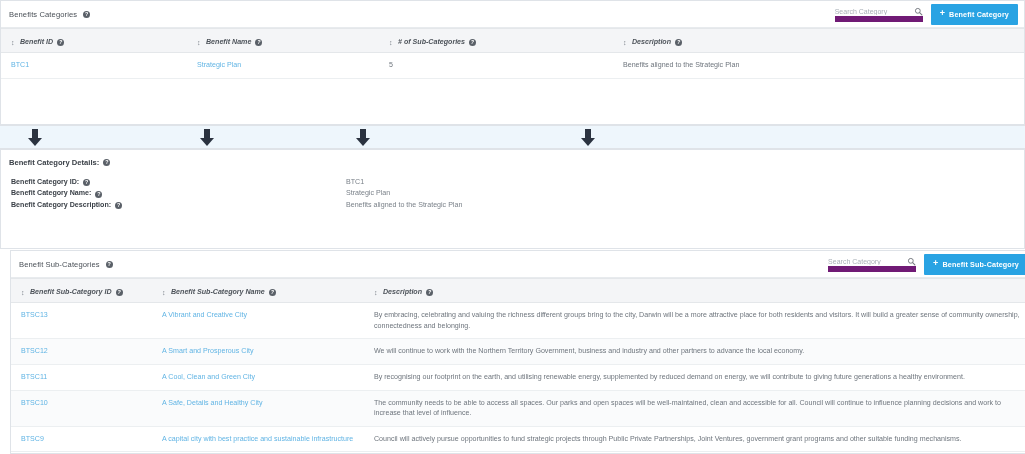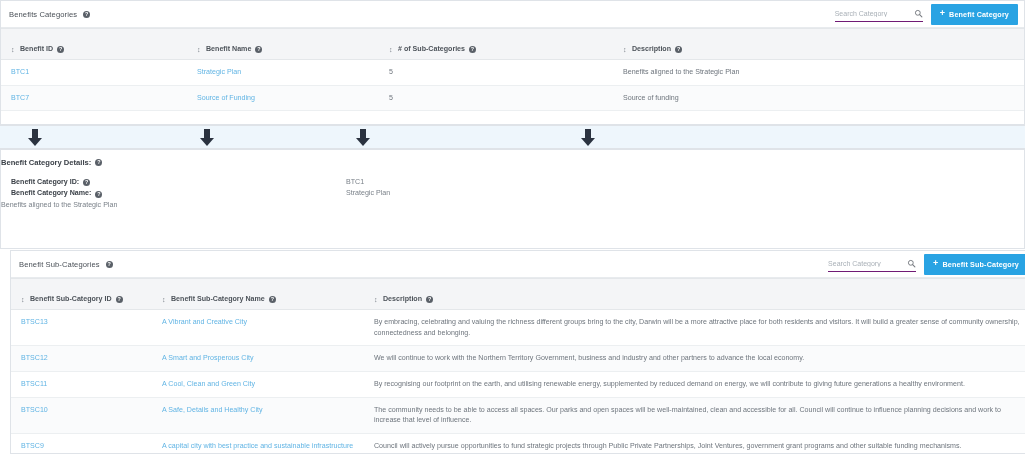--- a/index.html
+++ b/index.html
@@ -30,21 +30,21 @@
   .help{
     display:inline-block;width:7px;height:7px;border-radius:50%;
     background:#5a6068;color:#fff;font-size:5.4px;line-height:7px;
     text-align:center;font-weight:700;vertical-align:middle;
     font-family:"Liberation Sans", sans-serif;
   }
 
   
   .search-wrap{
     display:flex;align-items:center;gap:3px;
-    border-bottom:1px solid #701a75;
+    border-bottom:6px solid #701a75;
     width:88px;height:15px;margin-right:8px;box-sizing:border-box;
   }
   .search-input{
     border:0;outline:0;background:transparent;flex:1;width:100%;
     font-family:"Liberation Sans", sans-serif;font-size:7px;color:#5c636b;
     padding:0;
   }
   .search-input::placeholder{color:#a9b0b7;}
   .search-icon{width:9px;height:9px;flex:none;opacity:.75;}
 
@@ -57,21 +57,21 @@
     font-size:7.2px;font-weight:700;white-space:nowrap;letter-spacing:.15px;
   }
   .plus{font-size:9px;line-height:1;font-weight:700;position:relative;top:-.5px;}
 
   
   table{width:100%;border-collapse:collapse;table-layout:fixed;}
   thead th{
     background:#f4f5f7;
     border-top:1px solid #e4e7ea;border-bottom:1px solid #e4e7ea;
     text-align:left;font-weight:700;font-size:7.1px;color:#4d535a;
-    padding:16px 6px 6px 10px;white-space:nowrap;
+    padding:9px 6px 6px 10px;white-space:nowrap;font-style:italic;
   }
   .th-inner{display:flex;align-items:center;gap:4px;}
   .sort{color:#7b828a;font-size:7px;line-height:1;letter-spacing:-1px;display:inline-block;width:5px;}
   tbody td{
     border-bottom:1px solid #eceff1;
     padding:7px 10px 7px 10px;
     font-size:7.1px;color:#6e757d;vertical-align:top;line-height:1.5;
   }
   tbody tr:nth-child(even){background:#fafbfc;}
   a.link{color:#61b4e4;text-decoration:none;cursor:pointer;}
@@ -80,21 +80,21 @@
   .arrow-strip{
     position:relative;height:24px;background:#eef6fc;
     border-top:1px solid #dfe3e8;border-bottom:1px solid #dfe3e8;
     box-sizing:border-box;
   }
   .arrow{position:absolute;top:3px;width:16px;height:17px;}
 
   
   .details{padding:8px 0 10px 0;}
   .details-title{
-    font-size:7.6px;font-weight:700;color:#3b4148;padding:0 0 0 0;
+    font-size:7.6px;font-weight:700;color:#3b4148;padding:0 0 0 8px;
     display:flex;align-items:center;gap:4px;
   }
   .detail-rows{margin-top:10px;}
   .detail-row{display:flex;font-size:7.1px;line-height:1.62;}
   .detail-label{
     width:345px;padding-left:10px;box-sizing:border-box;
     font-weight:700;color:#3b4148;display:flex;align-items:center;gap:4px;
   }
   .detail-value{color:#7a8189;}
 
@@ -162,26 +162,20 @@
             </span>
           </th>
         </tr>
       </thead>
       <tbody>
         <tr>
           <td><a class="link">BTC1</a></td>
           <td><a class="link">Strategic Plan</a></td>
           <td>5</td>
           <td>Benefits aligned to the Strategic Plan</td>
-        </tr>
-        <tr>
-          <td><a class="link">BTC7</a></td>
-          <td><a class="link">Source of Funding</a></td>
-          <td>5</td>
-          <td>Source of funding</td>
         </tr>
       </tbody>
     </table>
   </div>
 
   <div class="arrow-strip" style="position:absolute;left:0;top:125px;width:1025px;">
     <svg class="arrow" style="left:27px;" viewBox="0 0 16 17">
         <path d="M5 0h6v9h4L8 17 1 9h4z" fill="#2b3340"></path>
       </svg>
     <svg class="arrow" style="left:199px;" viewBox="0 0 16 17">
@@ -210,20 +204,24 @@
         <span class="detail-value">BTC1</span>
       </div>
       <div class="detail-row">
         <span class="detail-label">
           <span>Benefit Category Name:</span>
           <span class="help">?</span>
         </span>
         <span class="detail-value">Strategic Plan</span>
       </div>
       <div class="detail-row">
+        <span class="detail-label">
+          <span>Benefit Category Description:</span>
+          <span class="help">?</span>
+        </span>
         <span class="detail-value">Benefits aligned to the Strategic Plan</span>
       </div>
     </div>
   </div>
 
   <div class="panel" style="position:absolute;left:10px;top:250px;width:1025px;height:204px;">
 
     <div class="panel-head">
       <span class="panel-title">
         <span>Benefit Sub-Categories</span>

